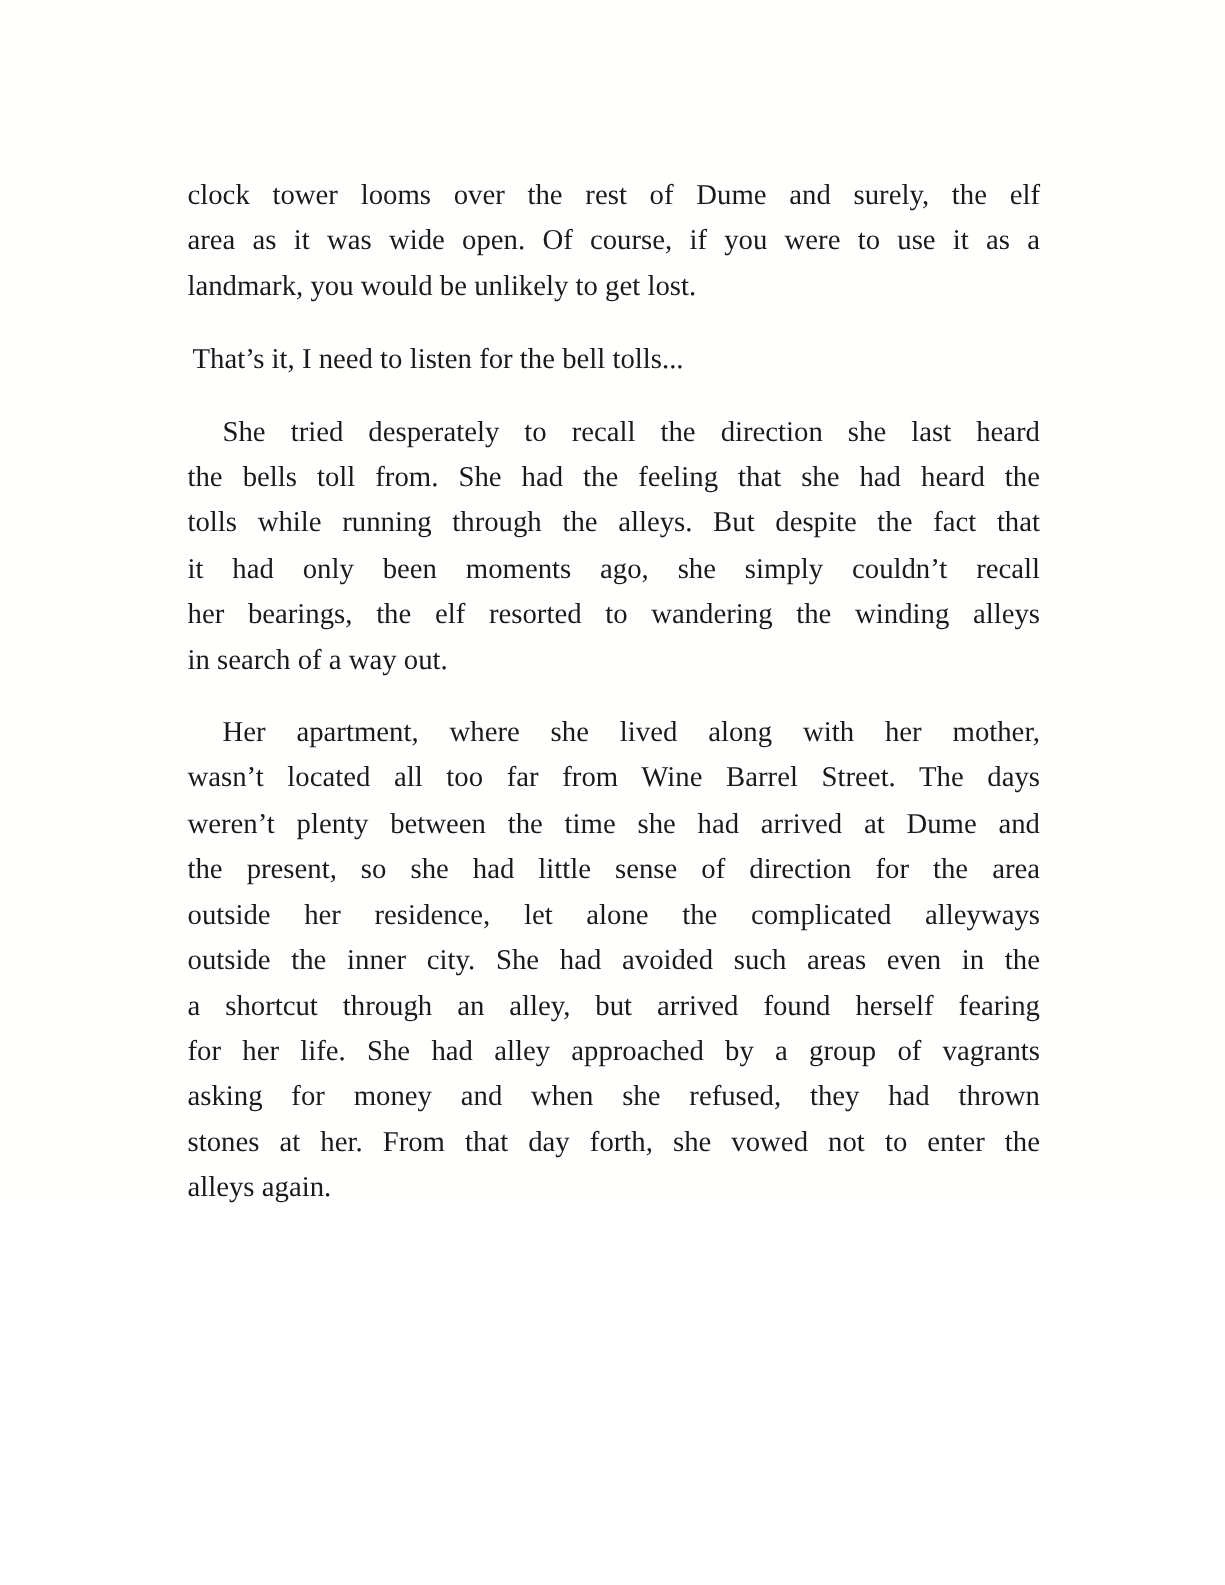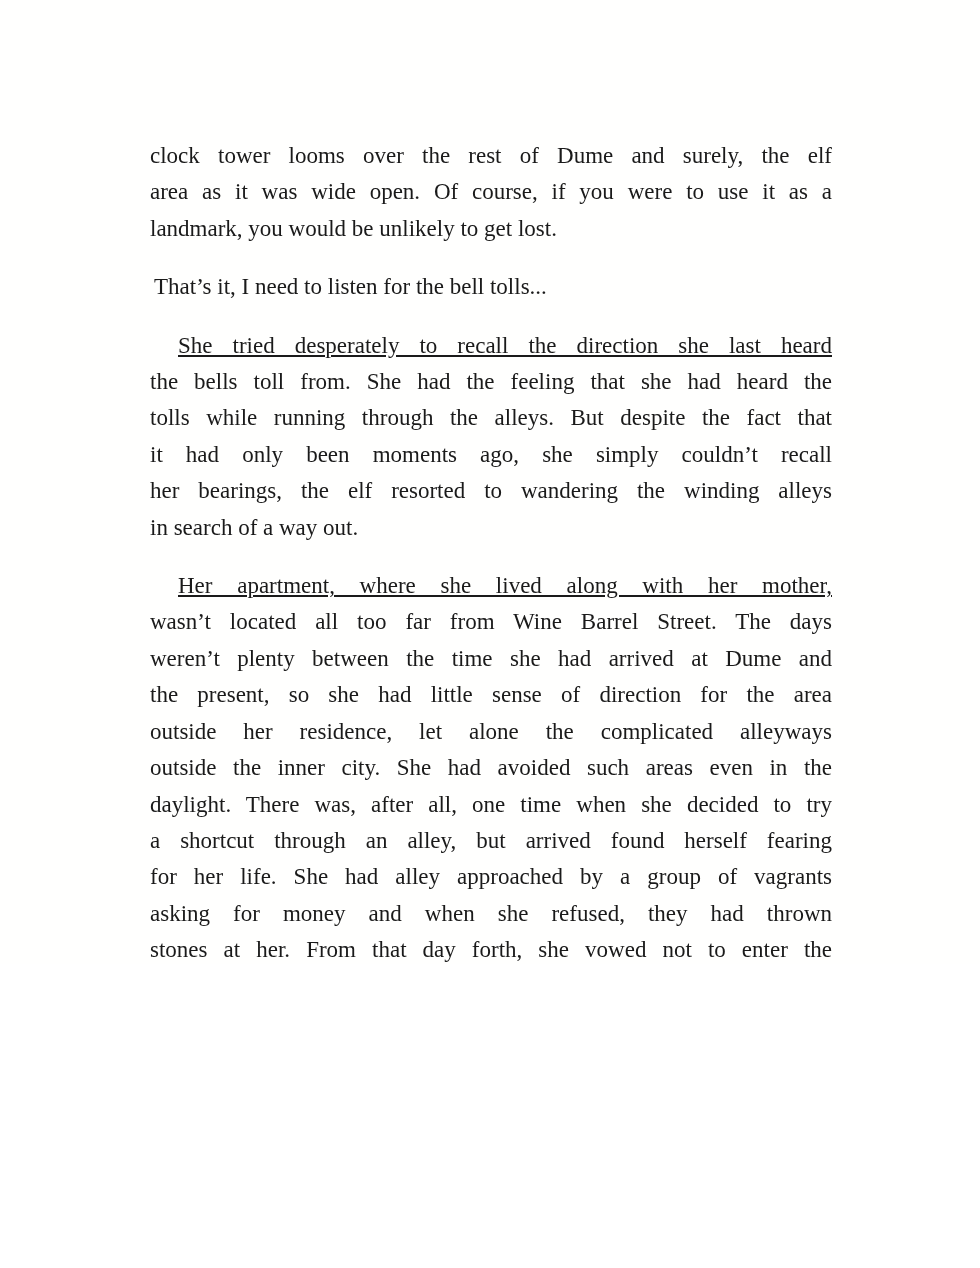--- a/index.html
+++ b/index.html
@@ -33,21 +33,20 @@
   .line {
     text-align: justify;
     text-align-last: justify;
   }
   .line.last {
     text-align: justify;
     text-align-last: left;
   }
   .line.indent {
     text-indent: 28px;
-    text-decoration: underline;
   }
   .page-number {
     position: absolute;
     top: 1155px;
     left: 0;
     width: 980px;
     text-align: center;
     font-size: 21px;
     letter-spacing: 1.5px;
     color: #0c4a6e;
@@ -75,21 +74,20 @@
         <div class="line">her bearings, the elf resorted to wandering the winding alleys</div>
         <div class="line last">in search of a way out.</div>
       </div>
       <div class="para">
         <div class="line indent">Her apartment, where she lived along with her mother,</div>
         <div class="line">wasn’t located all too far from Wine Barrel Street. The days</div>
         <div class="line">weren’t plenty between the time she had arrived at Dume and</div>
         <div class="line">the present, so she had little sense of direction for the area</div>
         <div class="line">outside her residence, let alone the complicated alleyways</div>
         <div class="line">outside the inner city. She had avoided such areas even in the</div>
-        <div class="line">daylight. There was, after all, one time when she decided to try</div>
         <div class="line">a shortcut through an alley, but arrived found herself fearing</div>
         <div class="line">for her life. She had alley approached by a group of vagrants</div>
         <div class="line">asking for money and when she refused, they had thrown</div>
         <div class="line">stones at her. From that day forth, she vowed not to enter the</div>
         <div class="line last">alleys again.</div>
       </div>
     </div>
   <div class="page-number">20</div>
 </div>
 

